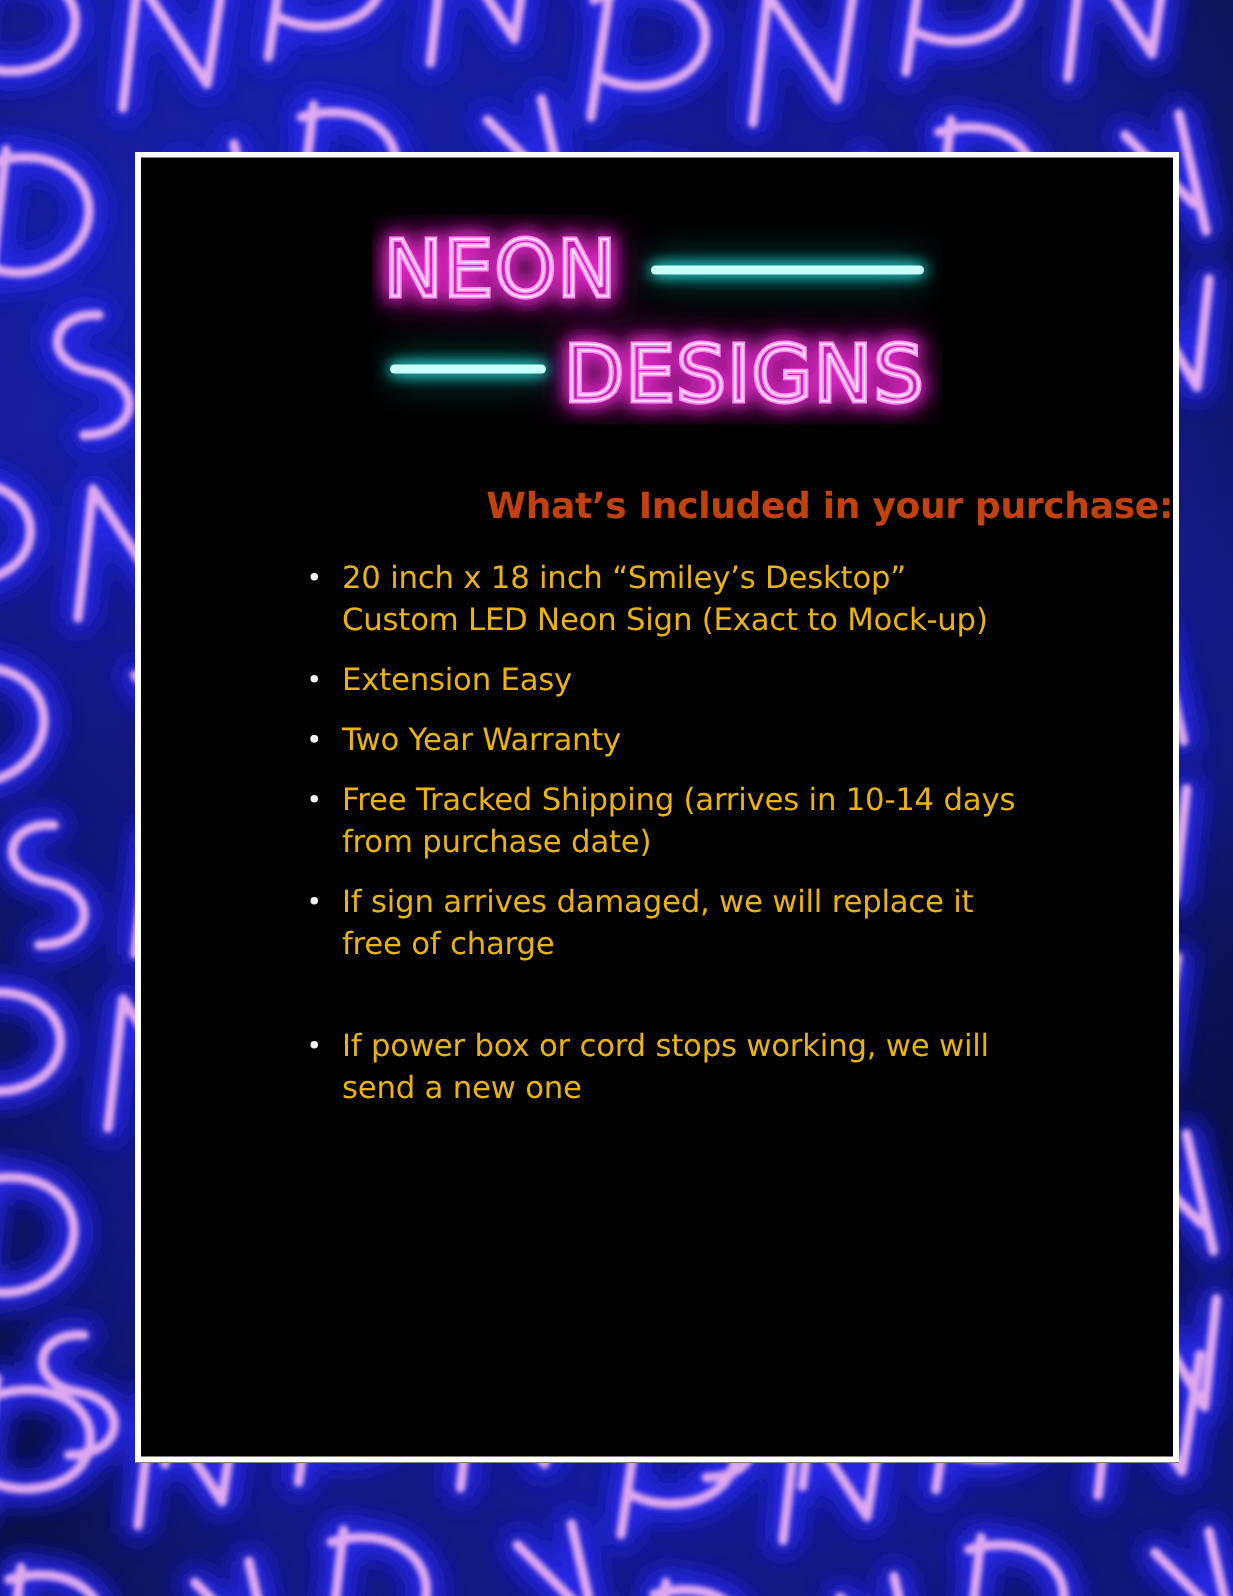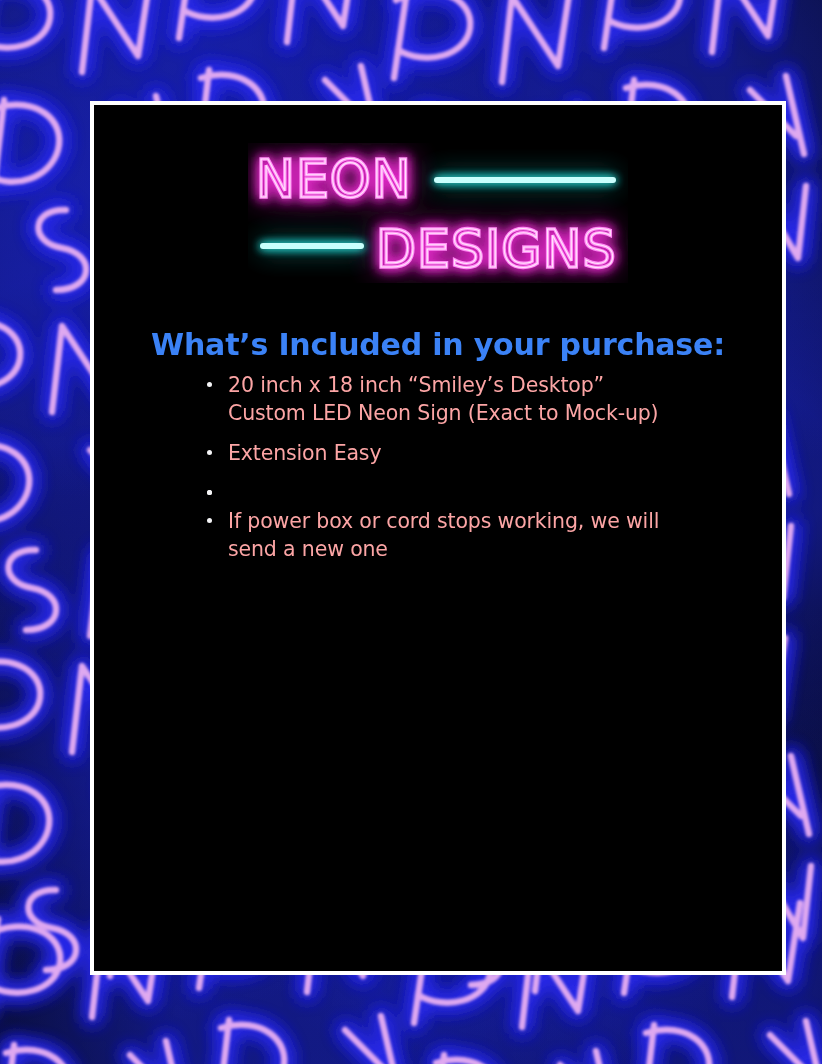--- a/index.html
+++ b/index.html
@@ -80,43 +80,43 @@
     height: 140px;
   }
   .logo-svg { display: block; margin: 0 auto; }
 
   
   .heading {
     position: absolute;
     left: 0;
     right: 0;
     top: 203px;
-    text-align: center;
-    color: #3b82f6;
+    text-align: right;
+    color: #c2410c;
     font-family: "DejaVu Sans", "Liberation Sans", sans-serif;
     font-weight: 700;
-    font-size: 30px;
+    font-size: 24px;
     letter-spacing: -0.2px;
     line-height: 1.1;
     white-space: nowrap;
   }
 
   
   .list {
     position: absolute;
     left: 113px;
     top: 266px;
     width: 470px;
     margin: 0;
     padding: 0;
     list-style: none;
   }
   .list-item {
     position: relative;
-    color: #fca5a5;
+    color: #eab308;
     font-family: "DejaVu Sans", "Liberation Sans", sans-serif;
     font-size: 20.5px;
     line-height: 28px;
     letter-spacing: -0.15px;
     padding-left: 21px;
     margin-bottom: 12px;
   }
   .list-item:last-child { margin-bottom: 0; margin-top: 40px; }
   .list-bullet {
     position: absolute;
@@ -264,20 +264,29 @@
         </li>
         <li class="list-item">
           <span class="list-bullet"></span>
           <span>Extension Easy</span>
         </li>
         <li class="list-item">
           <span class="list-bullet"></span>
         </li>
         <li class="list-item">
           <span class="list-bullet"></span>
+          <span>Two Year Warranty</span>
+        </li>
+        <li class="list-item">
+          <span class="list-bullet"></span>
+          <span>Free Tracked Shipping (arrives in 10-14 days from purchase date)</span>
+        </li>
+        <li class="list-item">
+          <span class="list-bullet"></span>
+          <span>If sign arrives damaged, we will replace it free of charge</span>
         </li>
         <li class="list-item">
           <span class="list-bullet"></span>
           <span>If power box or cord stops working, we will send a new one</span>
         </li>
       </ul>
 
     </div>
   </div>
 </div>

